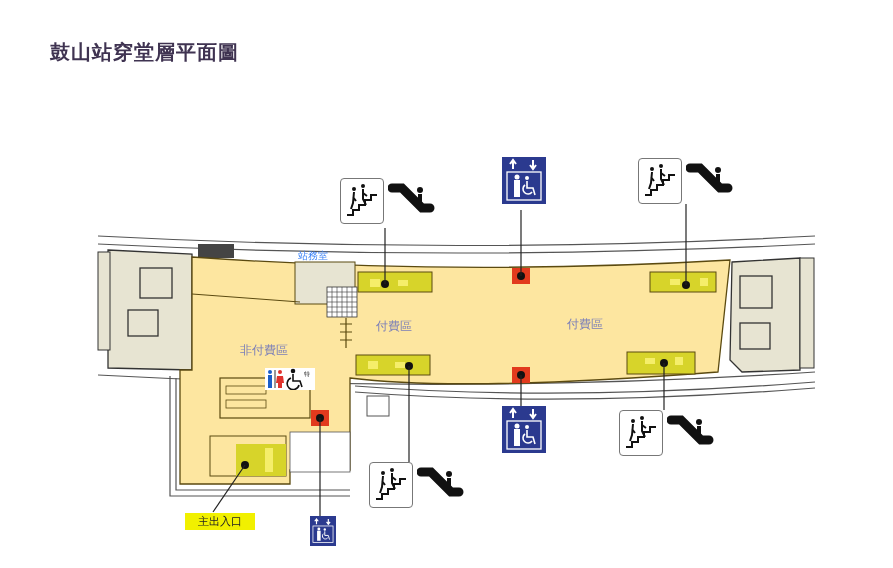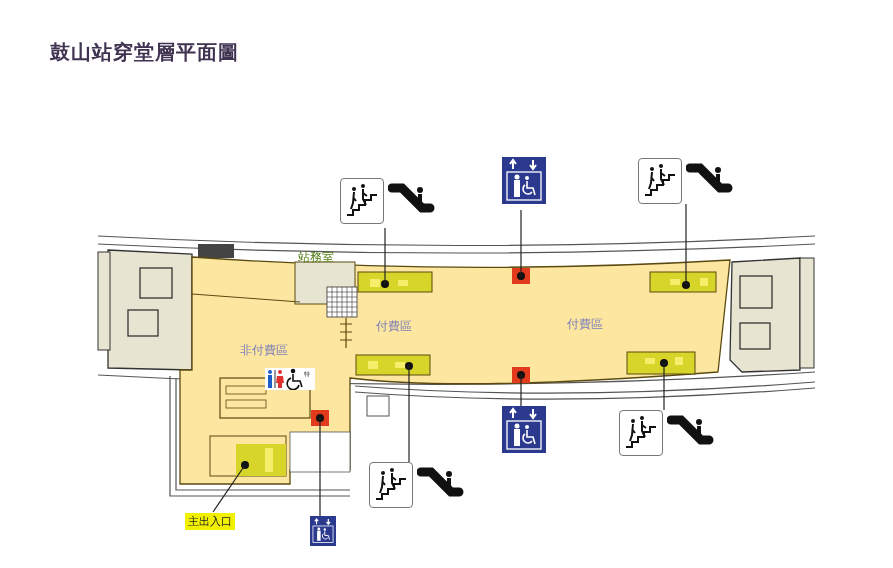--- a/index.html
+++ b/index.html
@@ -1,25 +1,25 @@
 <!DOCTYPE html>
 <html><head>
 <meta charset="utf-8">
 <style>
   html,body{margin:0;padding:0;background:#ffffff;}
   body{width:893px;height:568px;position:relative;overflow:hidden;font-family:"DejaVu Sans","Liberation Sans",sans-serif;}
   .title{position:absolute;left:50px;top:32px;font-size:20px;font-weight:bold;color:#3f3351;letter-spacing:1px;line-height:40px;}
   .map{position:absolute;left:0;top:0;width:893px;height:568px;}
   .abs{position:absolute;}
   .zone-label{position:absolute;font-family:"DejaVu Serif","Liberation Serif",serif;font-size:12px;color:#7b7fb8;}
-  .office-label{position:absolute;font-family:Liberation Serif, serif;font-size:12px;color:#4d7c0f;}
+  .office-label{position:absolute;font-family:Liberation Serif, serif;font-size:10px;color:#3b82f6;}
   .sign{position:absolute;box-sizing:border-box;}
   .stairs-sign{width:44px;height:46px;border:1.5px solid #777;border-radius:4px;background:#fff;}
   .elev-sign{background:#2b3a8f;}
-  .exit-label{position:absolute;background:#f1f000;color:#222;font-size:11px;padding:1px 3px;}
+  .exit-label{position:absolute;background:#f1f000;color:#222;font-size:11px;padding:1px 13px;}
   .wc{position:absolute;background:#fff;}
 </style>
 </head>
 <body>
 
 <div class="title">鼓山站穿堂層平面圖</div>
 
 <div class="map">
   <svg width="893" height="568" viewBox="0 0 893 568" style="position:absolute;left:0;top:0">
 

